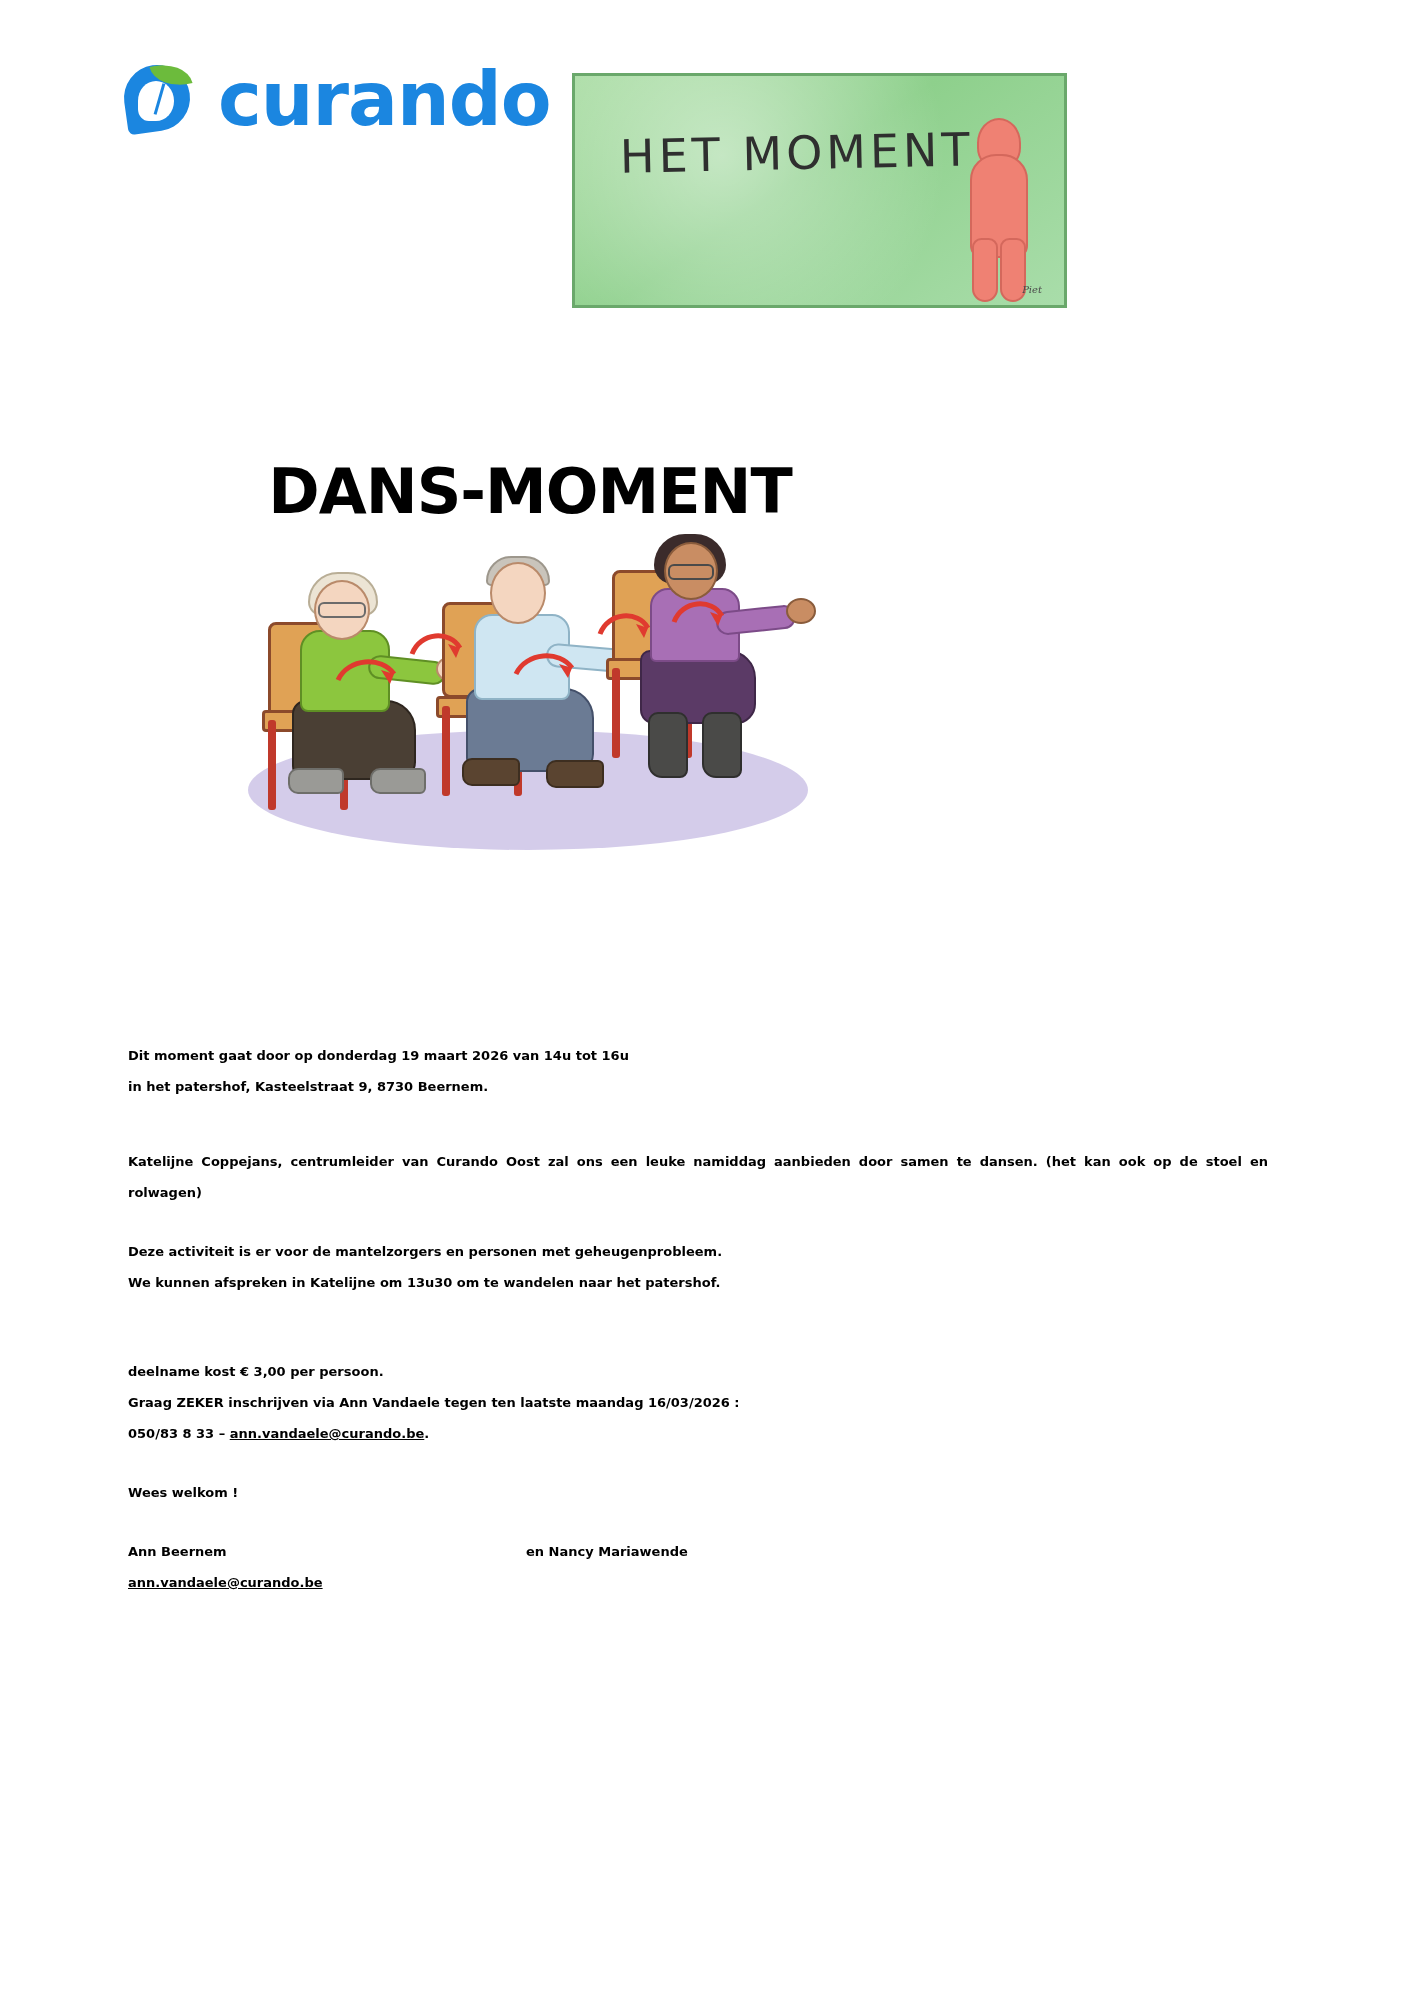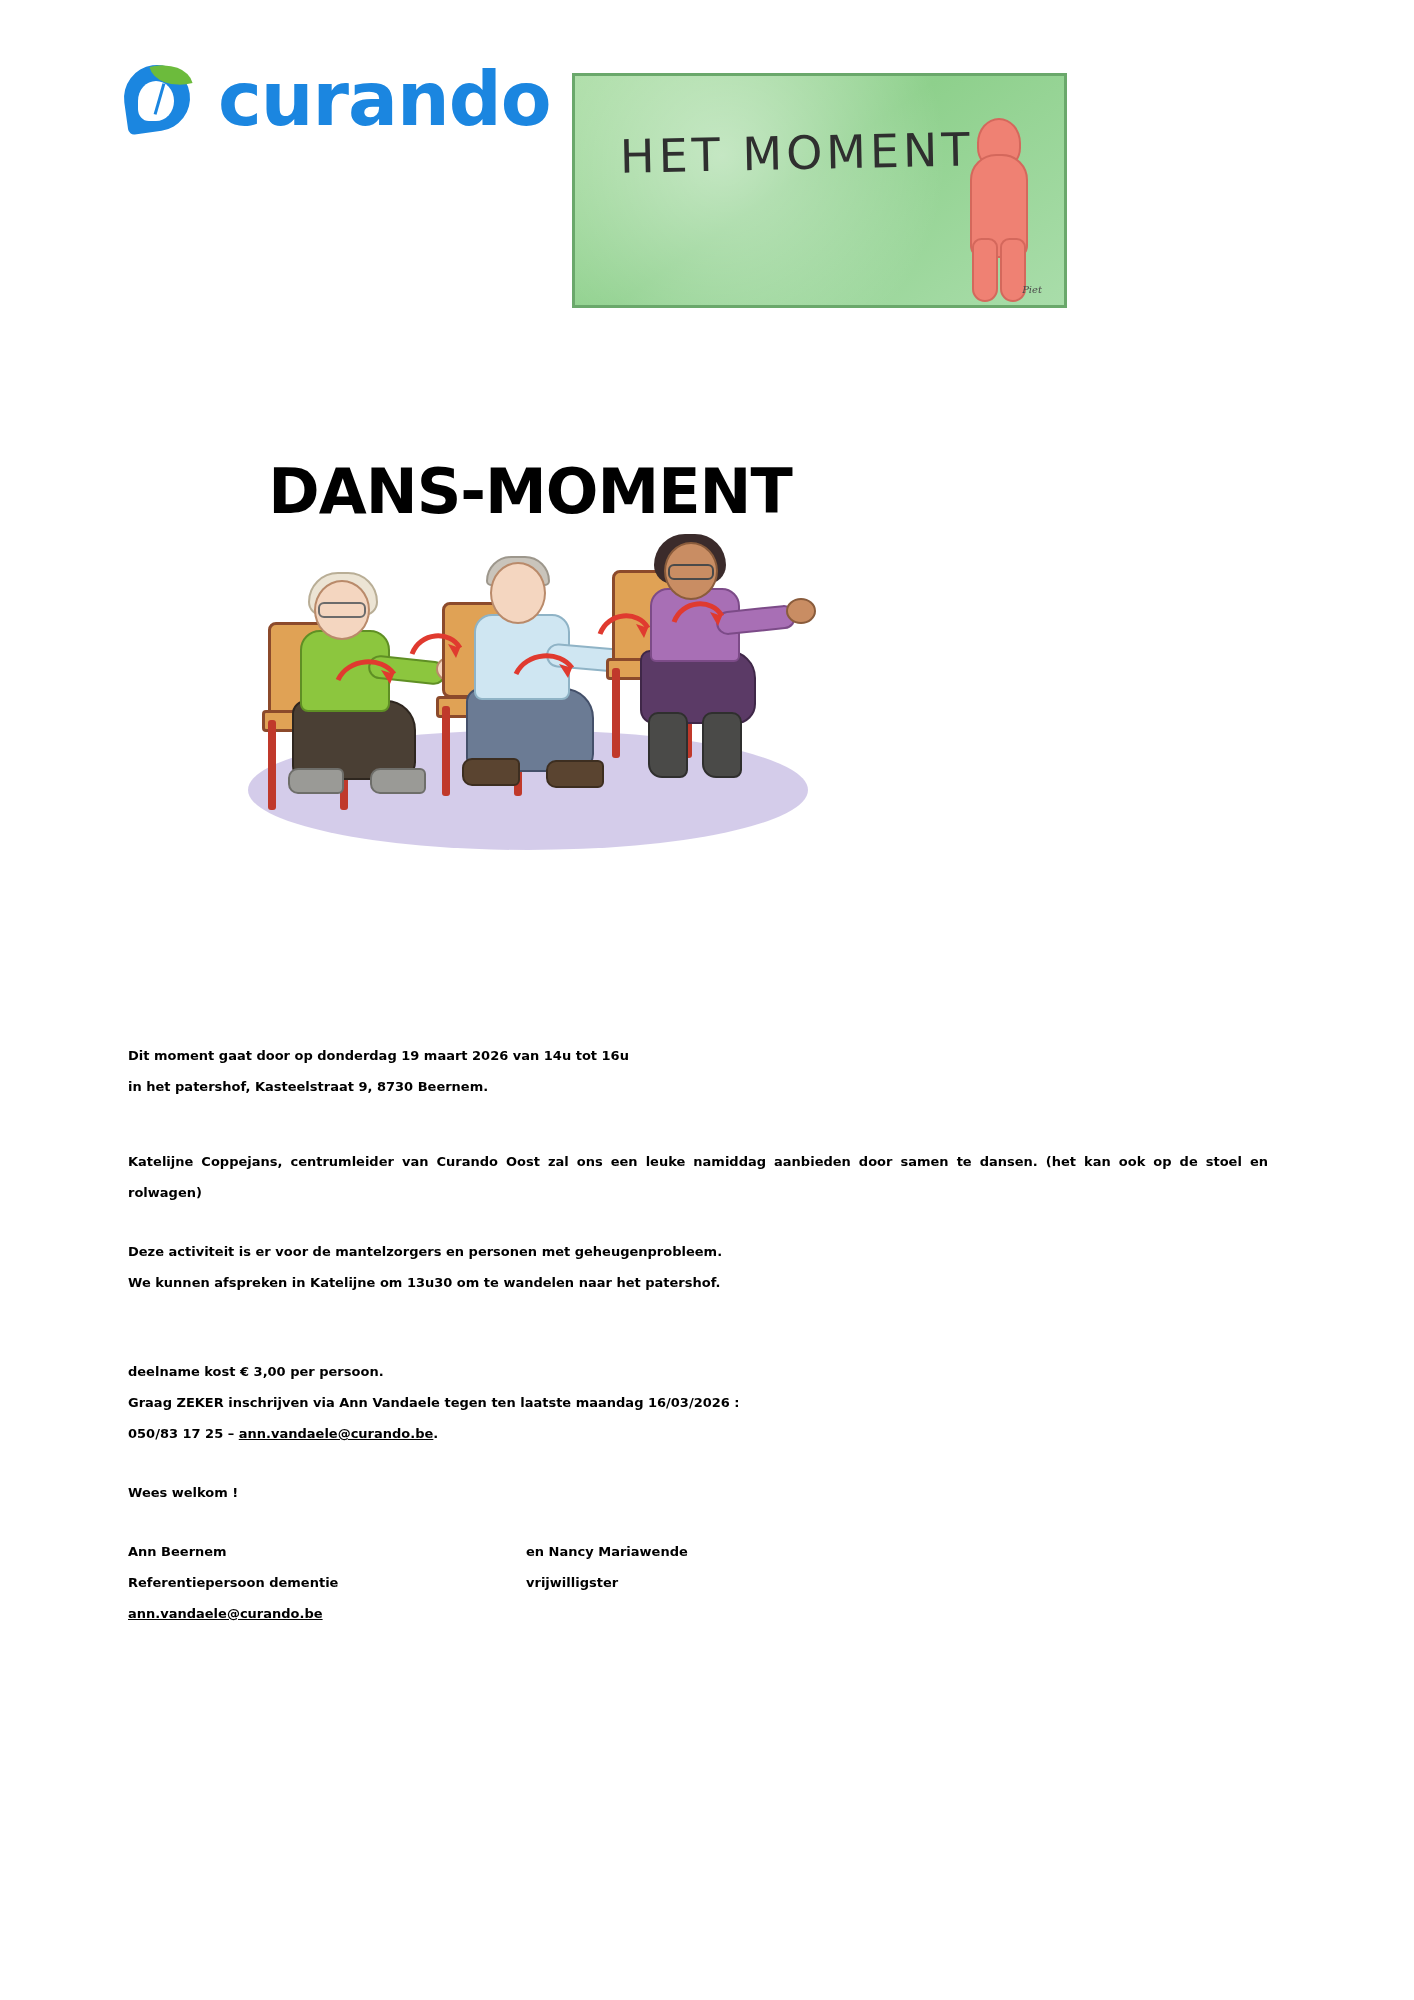--- a/index.html
+++ b/index.html
@@ -467,29 +467,25 @@
   <p class="para">
     <span>Deze activiteit is er voor de mantelzorgers en personen met geheugenprobleem.</span><br>
     <span>We kunnen afspreken in Katelijne om 13u30 om te wandelen naar het patershof.</span>
   </p>
 
   <div class="gap-lg"></div>
 
   <p class="para">
     <span>deelname kost € 3,00 per persoon.</span><br>
     <span>Graag ZEKER inschrijven via Ann Vandaele tegen ten laatste maandag 16/03/2026  :</span><br>
-    <span>050/83 17 25 – </span><u class="link">ann.vandaele@curando.be</u><span>.</span>
+    <span>050/83 8 33 – </span><u class="link">ann.vandaele@curando.be</u><span>.</span>
   </p>
 
   <p class="para">Wees welkom !</p>
 
   <div class="sign-row">
     <span class="sign-col1">Ann Beernem</span>
     <span class="sign-col2">en Nancy Mariawende</span>
   </div>
-  <div class="sign-row">
-    <span class="sign-col1">Referentiepersoon dementie</span>
-    <span class="sign-col2">vrijwilligster</span>
-  </div>
   <div>
     <u class="link">ann.vandaele@curando.be</u>
   </div>
 </div>
 
 </body></html>

